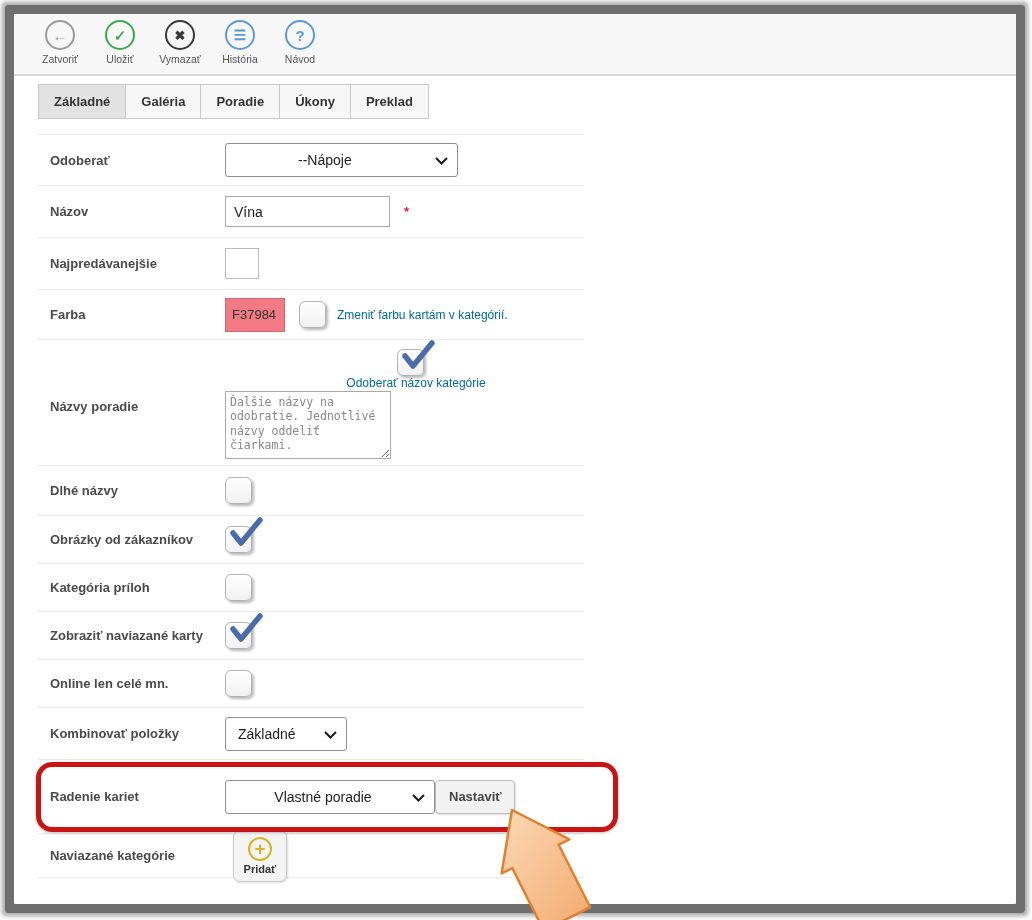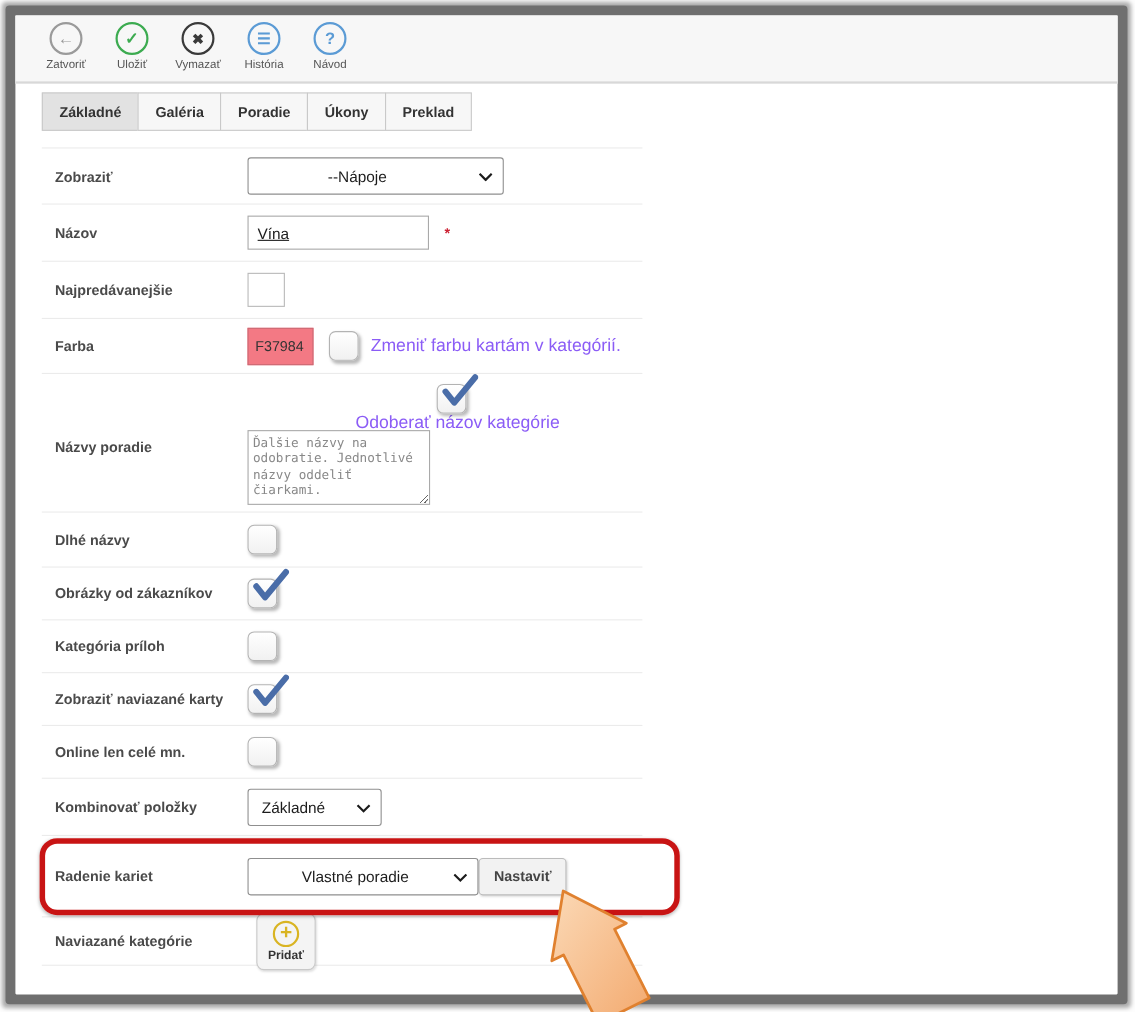--- a/index.html
+++ b/index.html
@@ -40,35 +40,35 @@
   
   .select { position:relative; height:34px; border:1px solid #8f8f8f; border-radius:3px;
     background:#fff; display:flex; align-items:center; font-size:14px; color:#1c1c1c;
     padding:0 26px 0 12px; cursor:pointer; }
   .select .chev { position:absolute; right:9px; top:13px; }
   .sel-nadradena { width:233px; padding-left:72px; }
   .sel-kombinovat { width:122px; }
   .sel-radenie { width:210px;justify-content:center; }
 
   .text-input { width:165px; height:31px; border:1px solid #a9a9a9; font-size:14px;
-    color:#1c1c1c; padding:0 8px; font-family:"Liberation Sans", sans-serif;text-decoration:underline; }
+    color:#1c1c1c; padding:0 8px; font-family:"Liberation Sans", sans-serif; }
   .req { color:#cc2233; font-size:13px; font-weight:bold; margin-left:14px; }
 
   .small-box { width:34px; height:31px; border:1px solid #b9b9b9; background:#fff; }
 
   .color-input { width:60px; height:34px; border:1px solid #cc6a74; font-size:13px;
     color:#333; display:flex; align-items:center; padding-left:6px; }
 
   .cb { position:relative; width:27px; height:27px; border:1px solid #b3b3b3; border-radius:6px;
     background:linear-gradient(#ffffff,#f1f1f1); box-shadow:2px 2px 3px rgba(0,0,0,.28);
     cursor:pointer; flex-shrink:0; }
   .cb svg { display:none; position:absolute; left:1px; top:-11px; }
   .cb.checked svg { display:block; }
 
-  .cb-text { font-size:16px; color:#8b5cf6; margin-left:11px; white-space:nowrap;text-align:center; }
+  .cb-text { font-size:12px; color:#0369a1; margin-left:11px; white-space:nowrap;text-align:center; }
 
   .section { flex-direction:column; align-items:stretch; padding:9px 0 6px; }
   .section .line1 { display:flex; align-items:center; height:40px; margin-left:199px;flex-direction:column; }
   .section .line2 { display:flex; margin-top:2px; }
   .section .line2 label { padding-top:8px; }
   .names-textarea { width:166px; height:68px; border:1px solid #a9a9a9; resize:both;
     font-family:"DejaVu Sans Mono", monospace; font-size:11.5px; color:#777;
     padding:3px 4px; line-height:1.25; }
   .names-textarea::placeholder { color:#888; opacity:1; }
 
@@ -135,21 +135,21 @@
       <div class="tab active">Základné</div>
       <div class="tab">Galéria</div>
       <div class="tab">Poradie</div>
       <div class="tab">Úkony</div>
       <div class="tab">Preklad</div>
     </div>
 
     <div class="form">
 
       <div class="row r0">
-        <label>Zobraziť</label>
+        <label>Odoberať</label>
         <div class="select sel-nadradena">
           <span>--Nápoje</span>
           <svg class="chev" width="13" height="8" viewBox="0 0 13 8">
                 <polyline points="1,1 6.5,6.5 12,1" fill="none" stroke="#1c1c1c" stroke-width="2"></polyline>
               </svg>
         </div>
       </div>
 
       <div class="row r1">
         <label>Názov</label>

